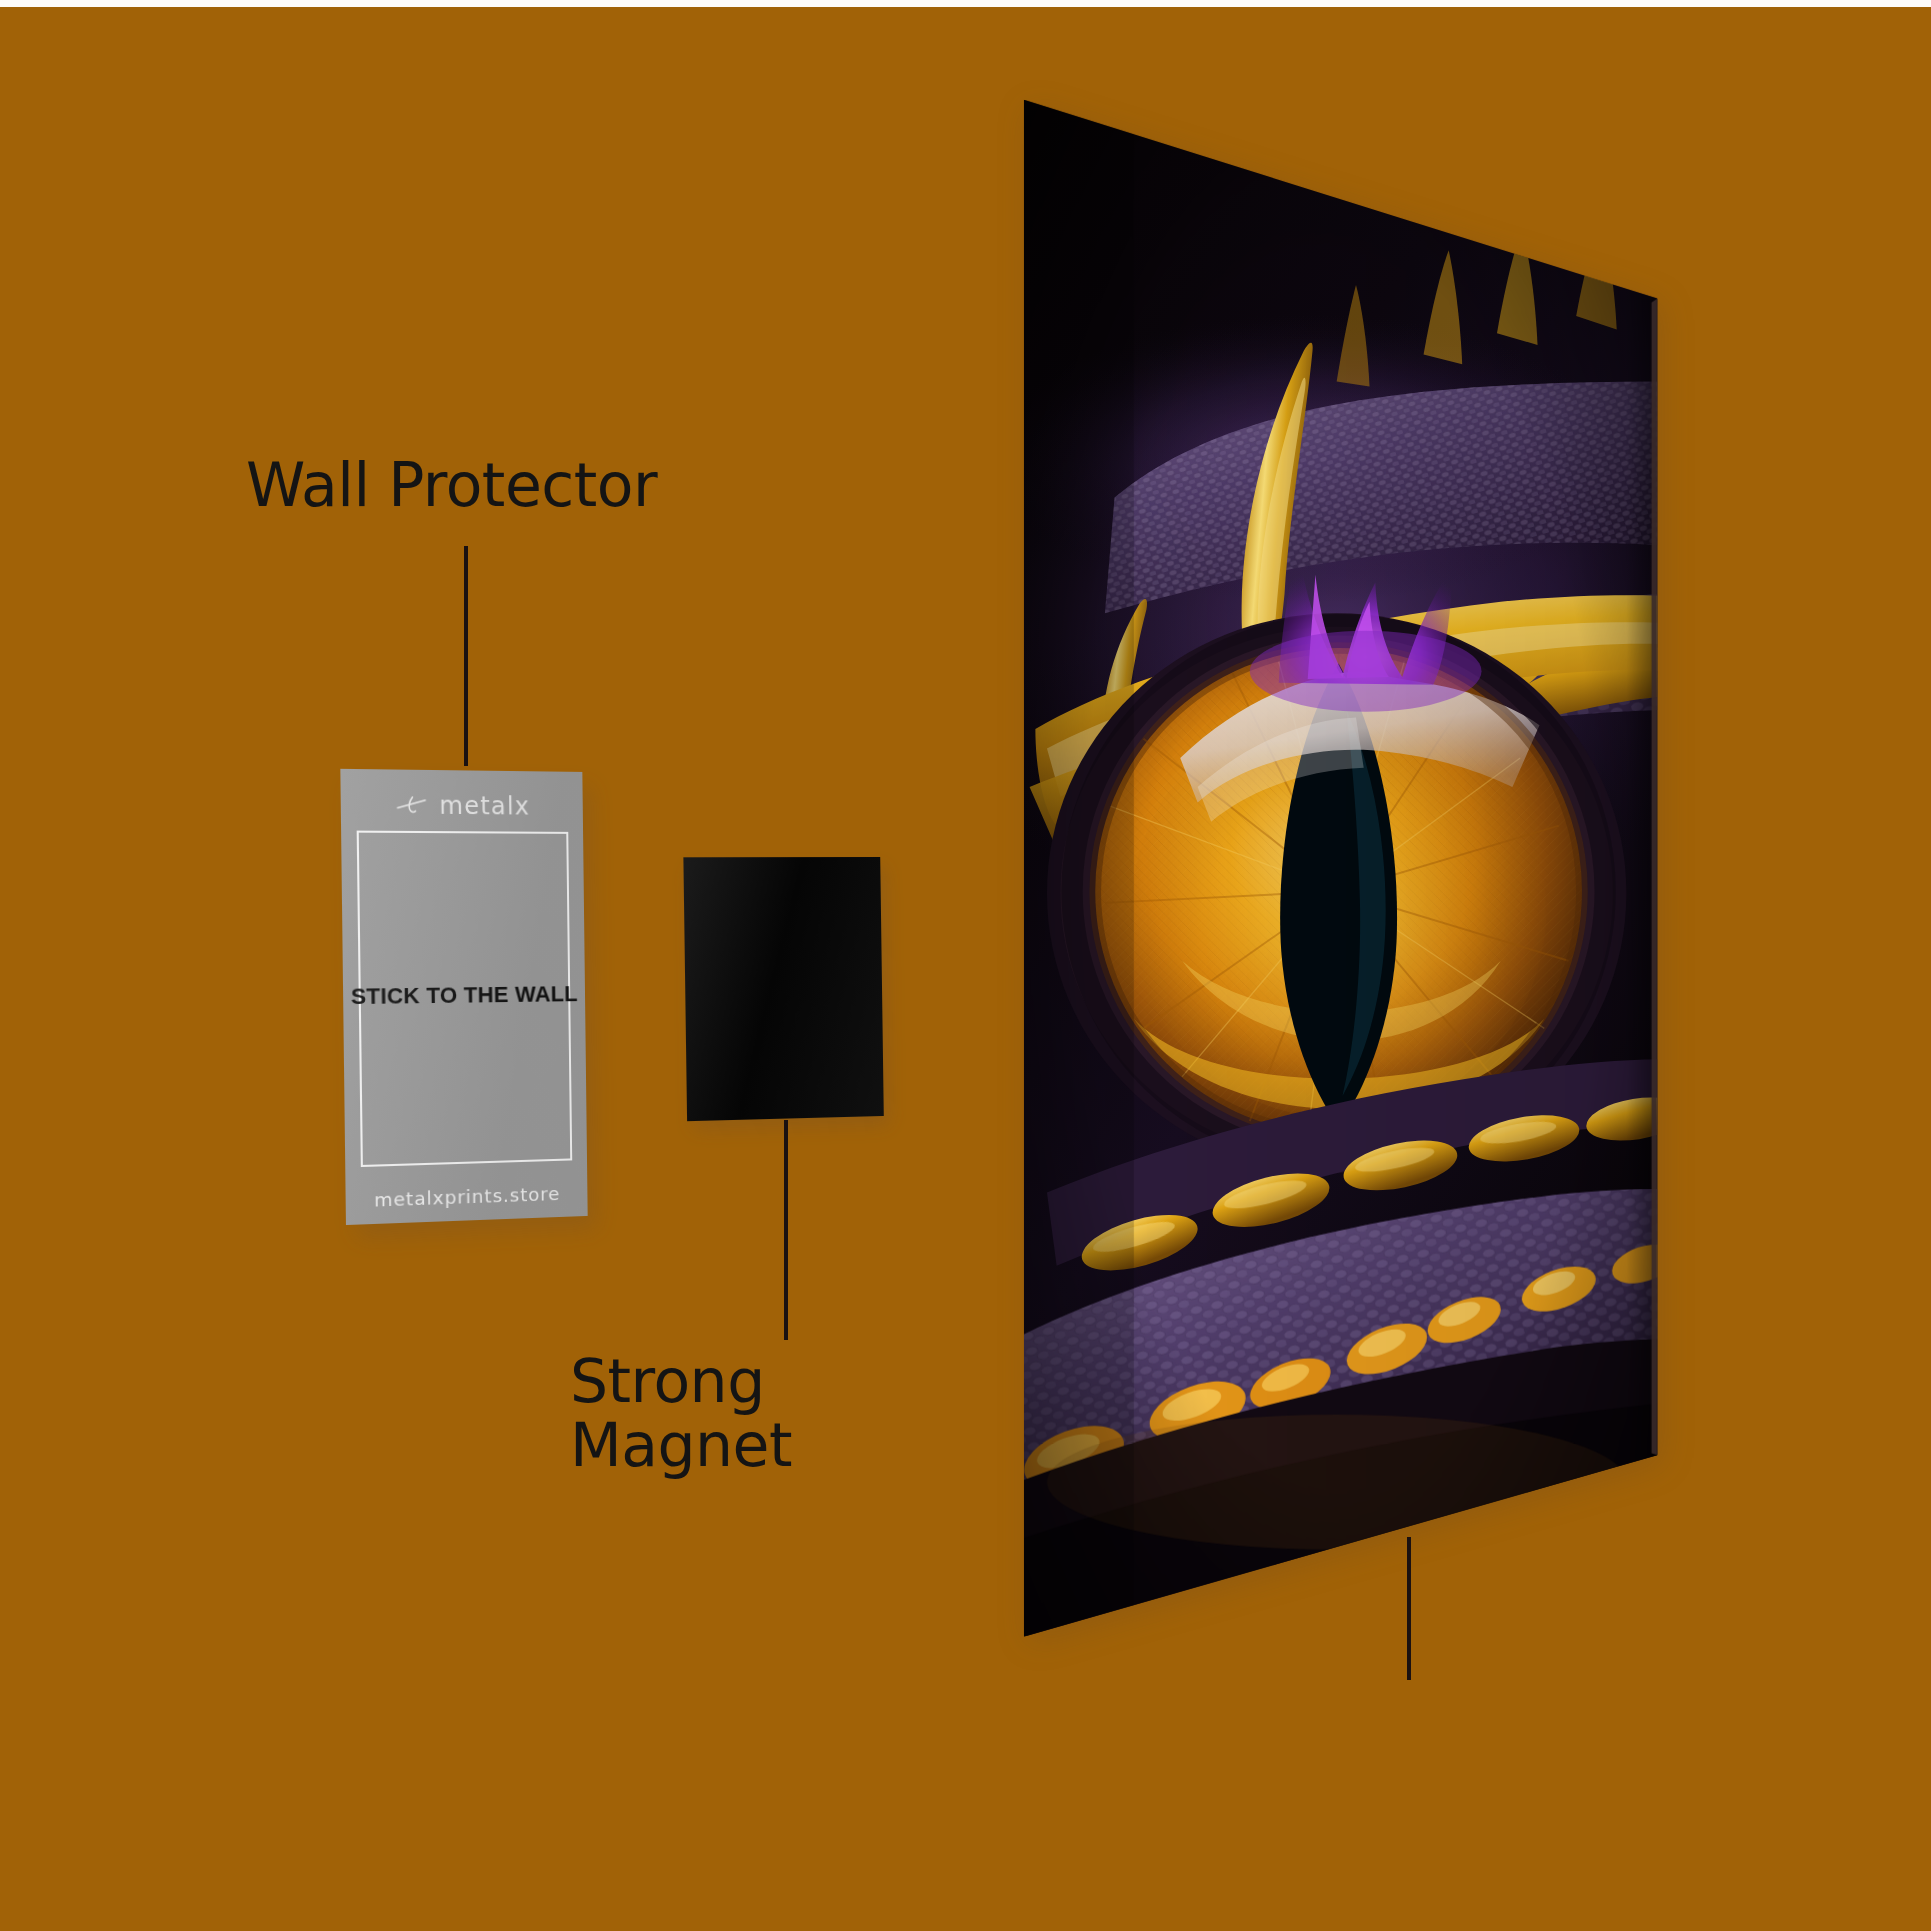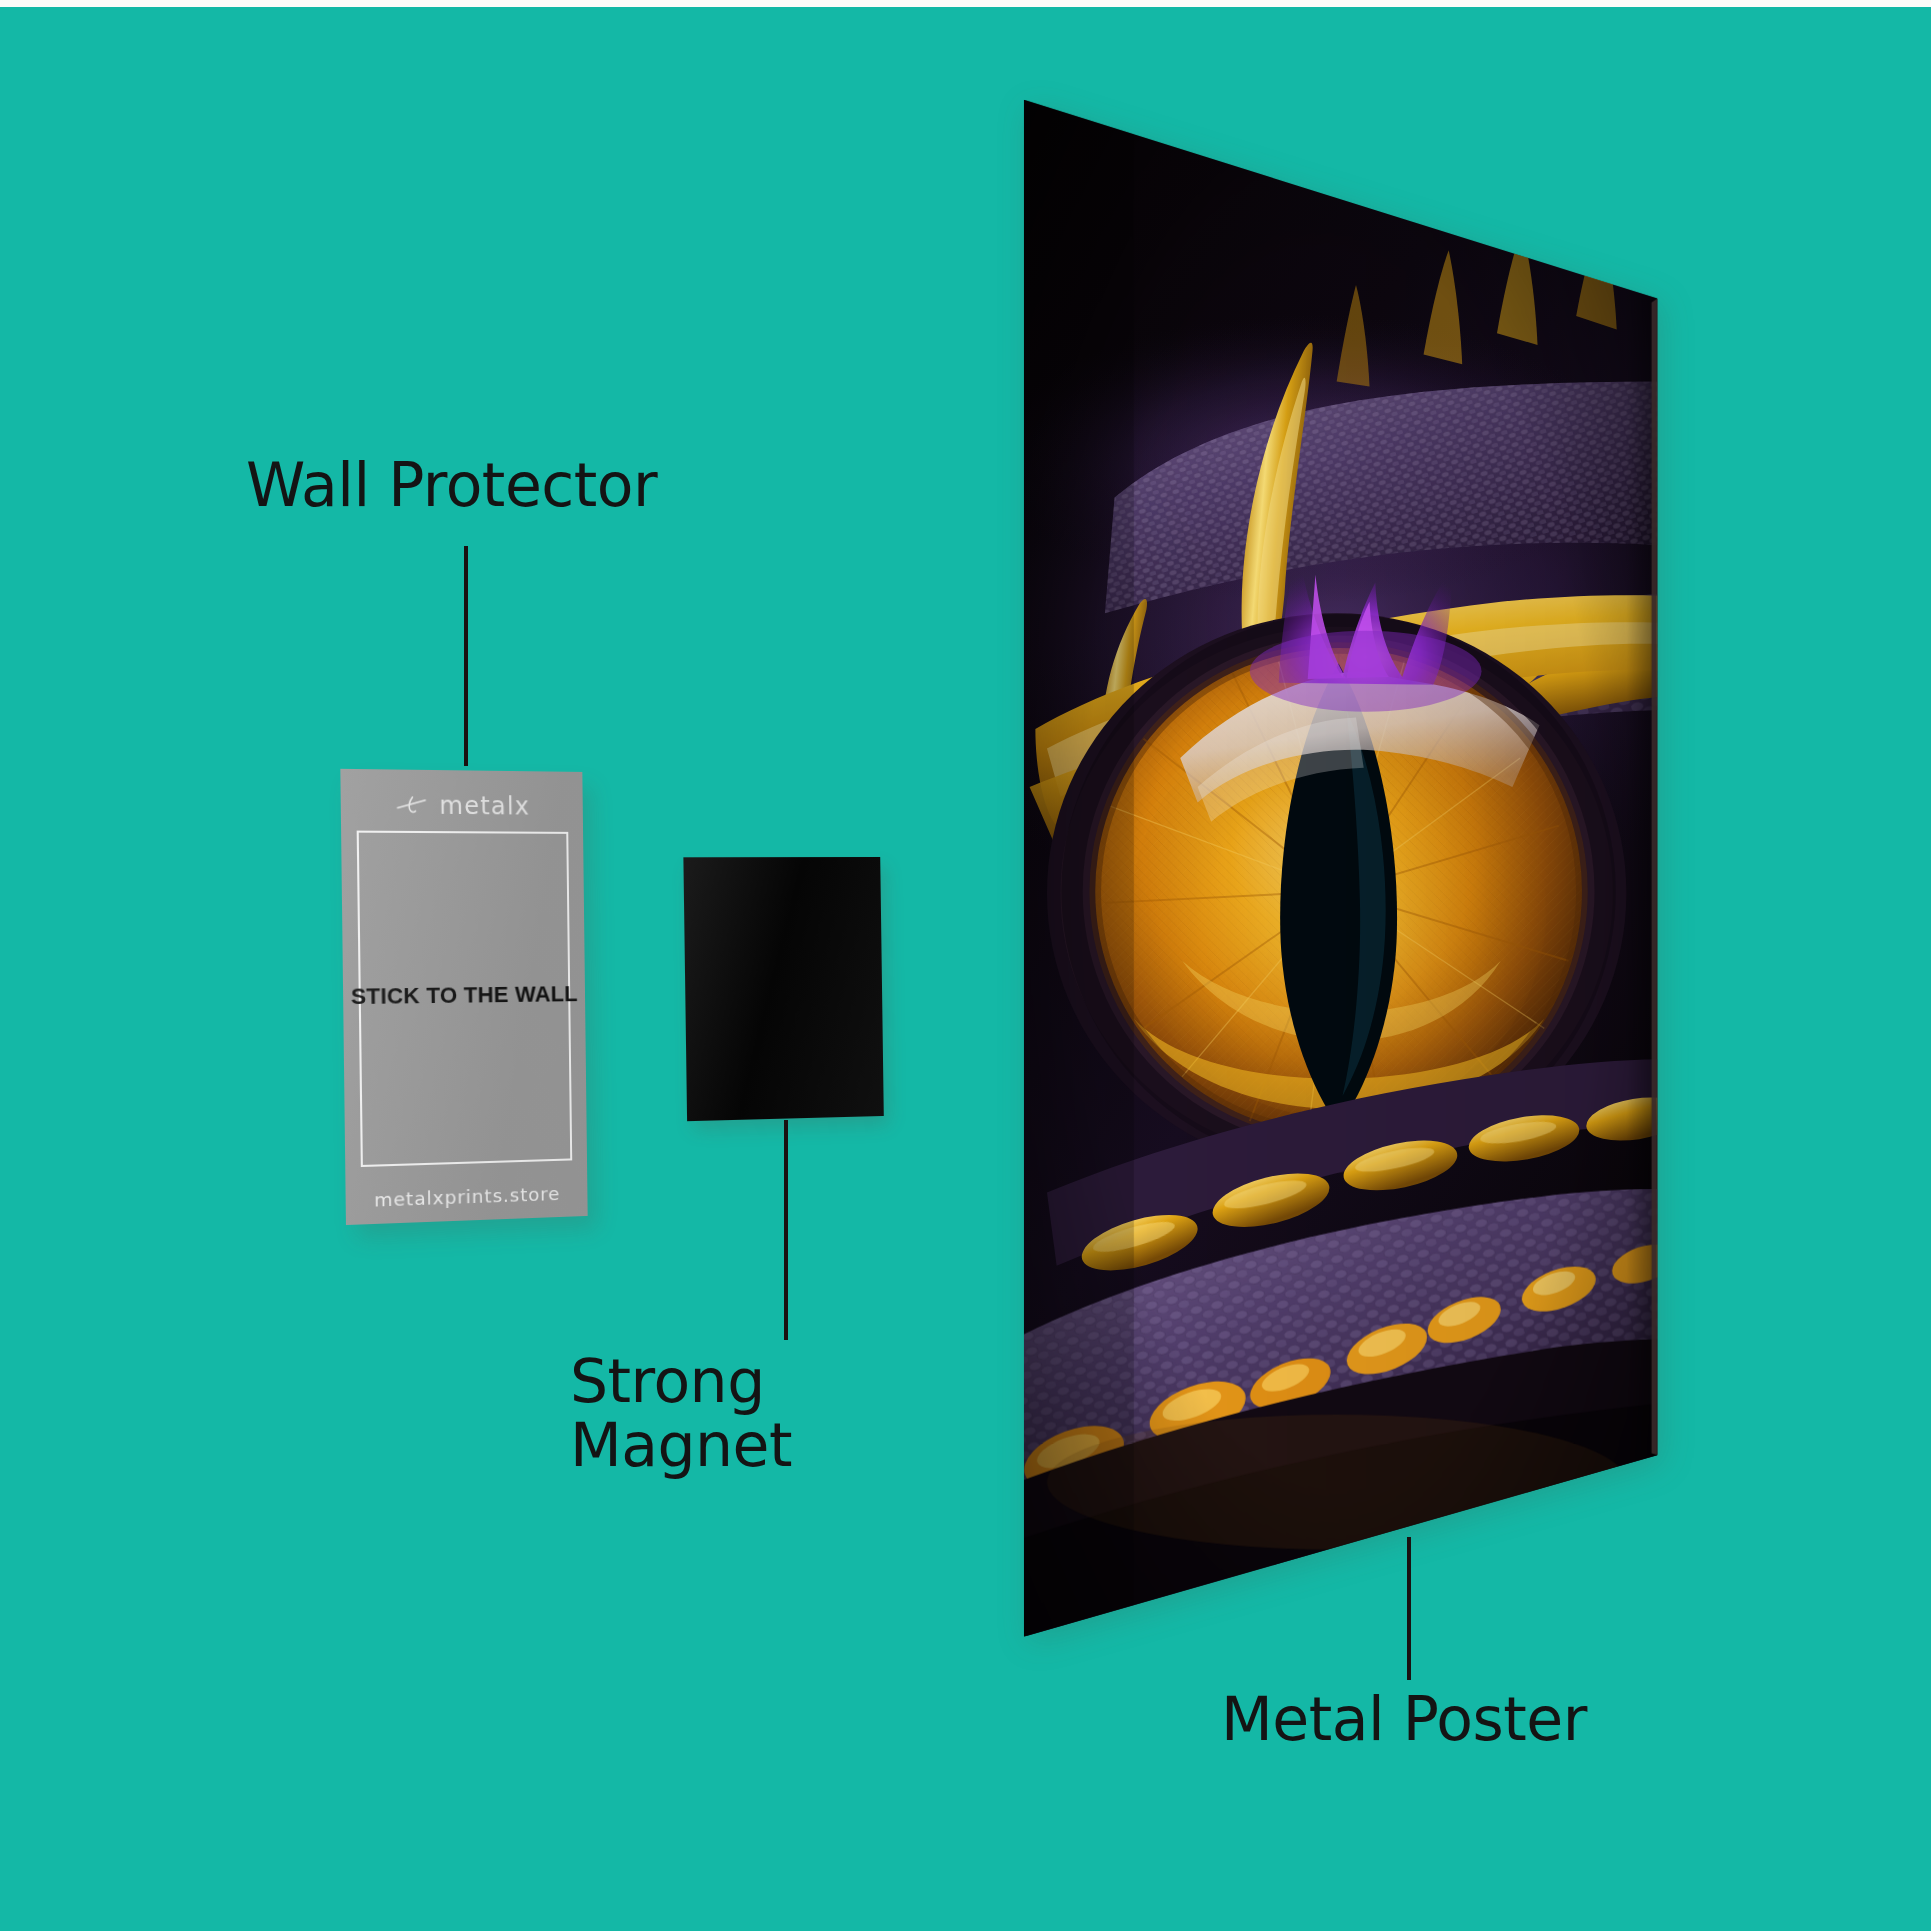--- a/index.html
+++ b/index.html
@@ -115,21 +115,21 @@
     position:absolute;
     left:1018px; top:92px;
     width:647px; height:1559px;
     filter: drop-shadow(5.8px 7.7px 15.4px rgba(80,60,50,0.18));
   }
   #metal-poster svg { display:block; width:100%; height:100%; }
 </style>
 </head>
 <body>
 
-<div id="stage" style="background: #14b8a6;">
+<div id="stage" style="background: #a16207;">
 
   <div id="top-strip"></div>
 
   <div id="metal-poster">
     <svg viewBox="0 0 670 1615" preserveAspectRatio="none" xmlns="http://www.w3.org/2000/svg">
       <defs>
         <clipPath id="posterClip">
           <polygon points="6,8 662,214 662,1412 6,1600"></polygon>
         </clipPath>
 
@@ -413,16 +413,15 @@
   <div id="magnet-square"></div>
 
   <div id="line-wall-protector" class="callout-line"></div>
   <div id="label-wall-protector" class="callout-label">Wall Protector</div>
 
   <div id="line-strong-magnet" class="callout-line"></div>
   <div id="label-strong-magnet" class="callout-label">Strong
 Magnet</div>
 
   <div id="line-metal-poster" class="callout-line"></div>
-  <div id="label-metal-poster" class="callout-label">Metal Poster</div>
 
 </div>
 
 
 </body></html>

